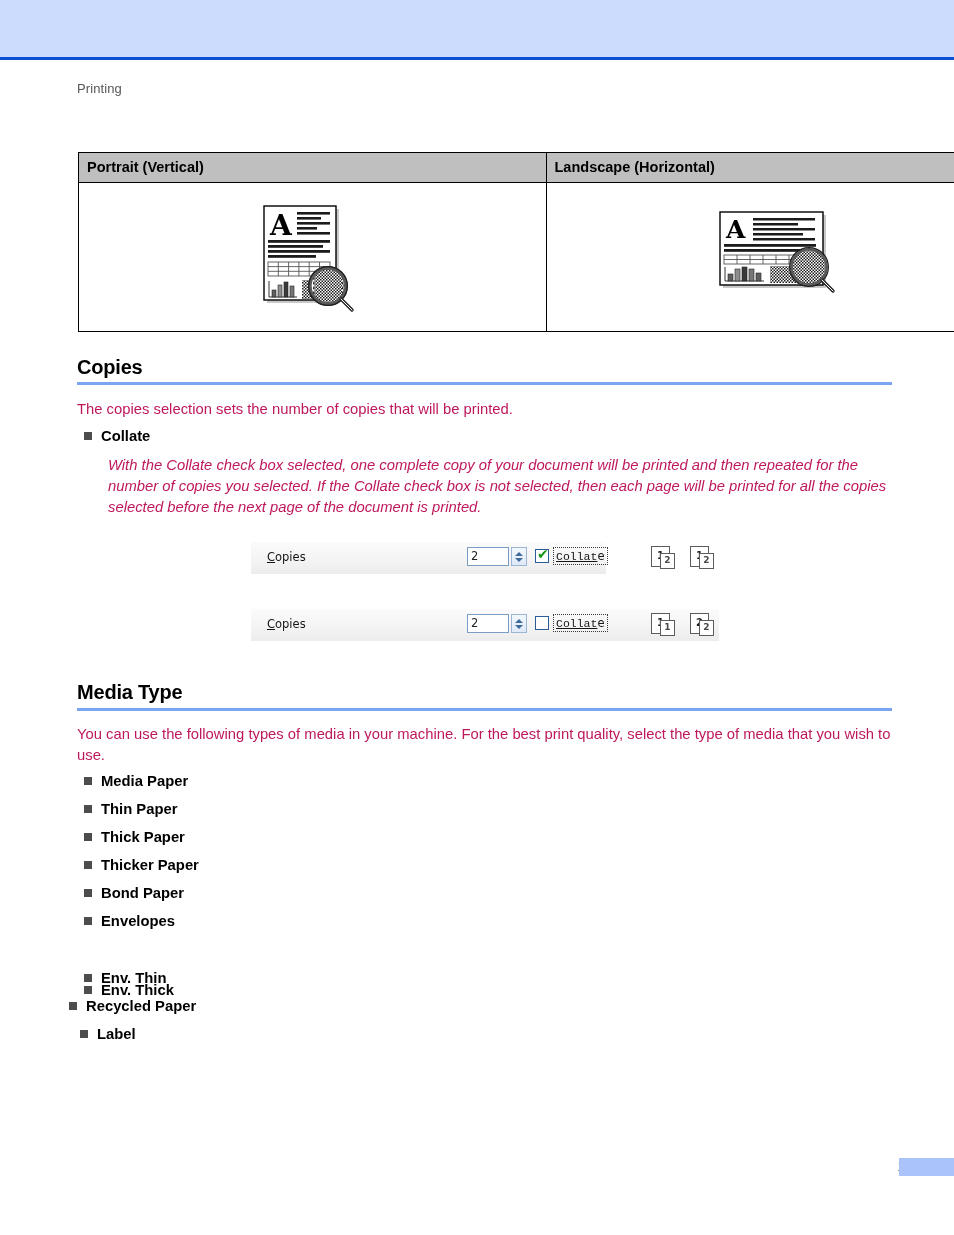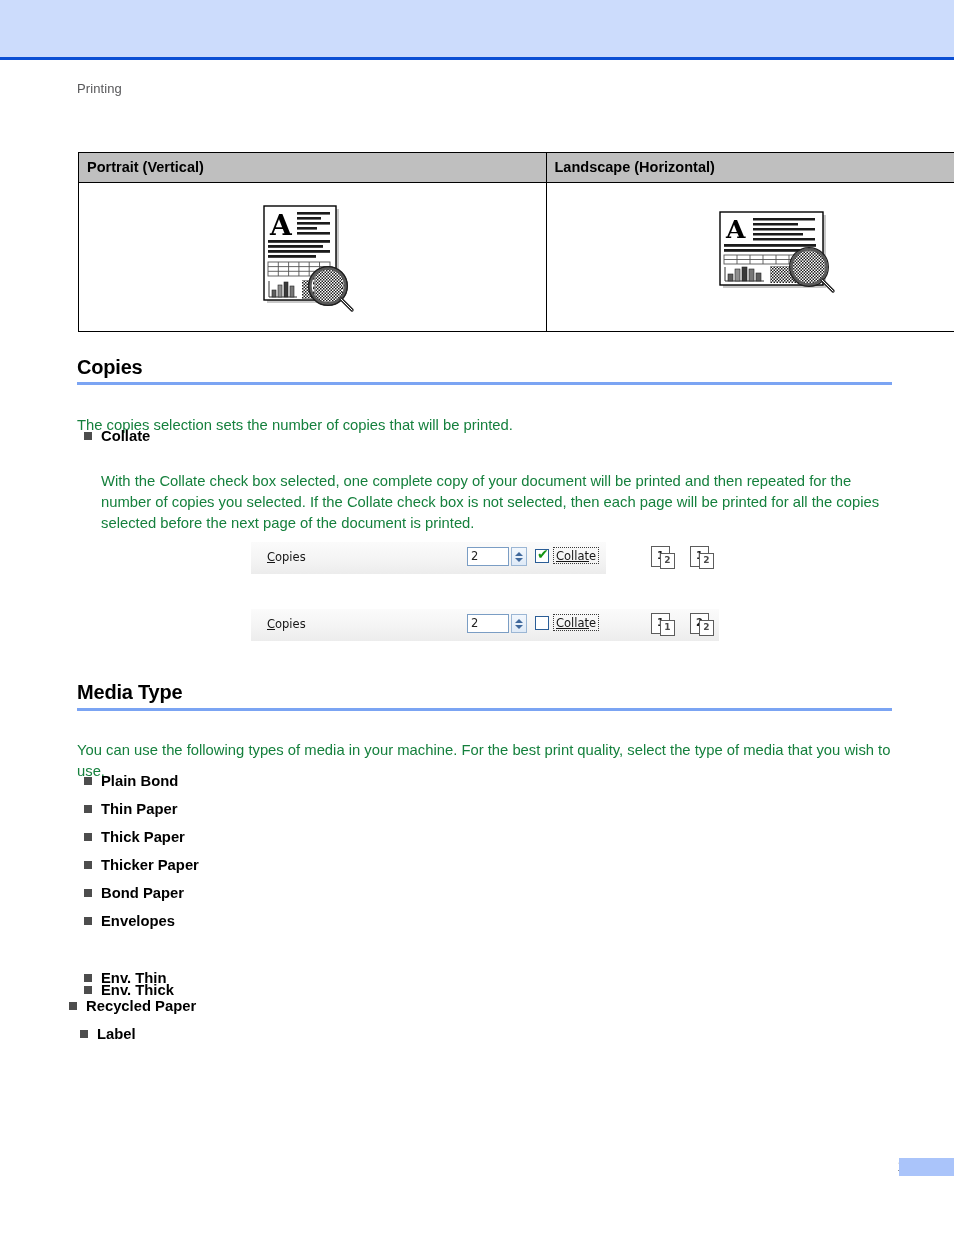--- a/index.html
+++ b/index.html
@@ -102,22 +102,21 @@
     width: 815px;
     height: 3px;
     background: #7ba4f3;
   }
 
   
   .body-text {
     position: absolute;
     font-size: 14.8px;
     line-height: 21px;
-    color: #15803d;
-    margin-top: 16px;
+    color: #be185d;
   }
 
   
   .bullet-item {
     position: absolute;
     font-size: 14.8px;
     font-weight: bold;
     display: flex;
     align-items: baseline;
   }
@@ -208,21 +207,21 @@
     line-height: 14px;
   }
   .chk-label {
     position: absolute;
     top: 5px;
     border: 1px dotted #3a3a3a;
     padding: 1px 2px 0 2px;
     font-size: 11.5px;
     line-height: 14px;
   }
-  .chk-label u { text-decoration: underline; }
+  .chk-label u { text-decoration: underline; font-family: Liberation Mono, monospace; }
 
   
   .preview-group {
     position: absolute;
     top: 4px;
     display: flex;
     gap: 9px;
   }
   .pv {
     position: relative;
@@ -418,21 +417,21 @@
 <div class="sec-heading" style="top:356px">Copies</div>
 <div class="sec-rule" style="top:382px"></div>
 
 <div class="body-text" style="left:77px; top:399px; width:820px;">The copies selection sets the number of copies that will be printed.</div>
 
 <div class="bullet-item" style="left:84px; top:428px;">
   <span class="bullet-sq"></span>
   <span>Collate</span>
 </div>
 
-<div class="body-text" style="left:101px; top:455px; width:792px;">With the Collate check box selected, one complete copy of your document will be printed and then repeated for the number of copies you selected. If the Collate check box is not selected, then each page will be printed for all the copies selected before the next page of the document is printed.</div>
+<div class="body-text" style="left:108px; top:455px; width:792px;font-style:italic;">With the Collate check box selected, one complete copy of your document will be printed and then repeated for the number of copies you selected. If the Collate check box is not selected, then each page will be printed for all the copies selected before the next page of the document is printed.</div>
 
 <div class="collate-shot" style="left:251px; top:542px; width:355px;">
   <div class="shot-bg" style="width:355px;"></div>
   <div class="shot-label">
     <u>C</u><span>opies</span>
   </div>
   <div class="spin-box" style="left:216px;">2</div>
   <div class="spin-btns" style="left:260px;">
     <span class="arrow-up"></span>
     <span class="arrow-dn"></span>
@@ -483,21 +482,21 @@
   </div>
 </div>
 
 <div class="sec-heading" style="top:681px">Media Type</div>
 <div class="sec-rule" style="top:708px"></div>
 
 <div class="body-text" style="left:77px; top:724px; width:818px;">You can use the following types of media in your machine. For the best print quality, select the type of media that you wish to use.</div>
 
 <div class="bullet-item" style="left:84px; top:773px;">
   <span class="bullet-sq"></span>
-  <span>Plain Bond</span>
+  <span>Media Paper</span>
 </div>
 <div class="bullet-item" style="left:84px; top:801px;">
   <span class="bullet-sq"></span>
   <span>Thin Paper</span>
 </div>
 <div class="bullet-item" style="left:84px; top:829px;">
   <span class="bullet-sq"></span>
   <span>Thick Paper</span>
 </div>
 <div class="bullet-item" style="left:84px; top:857px;text-align:right;">

